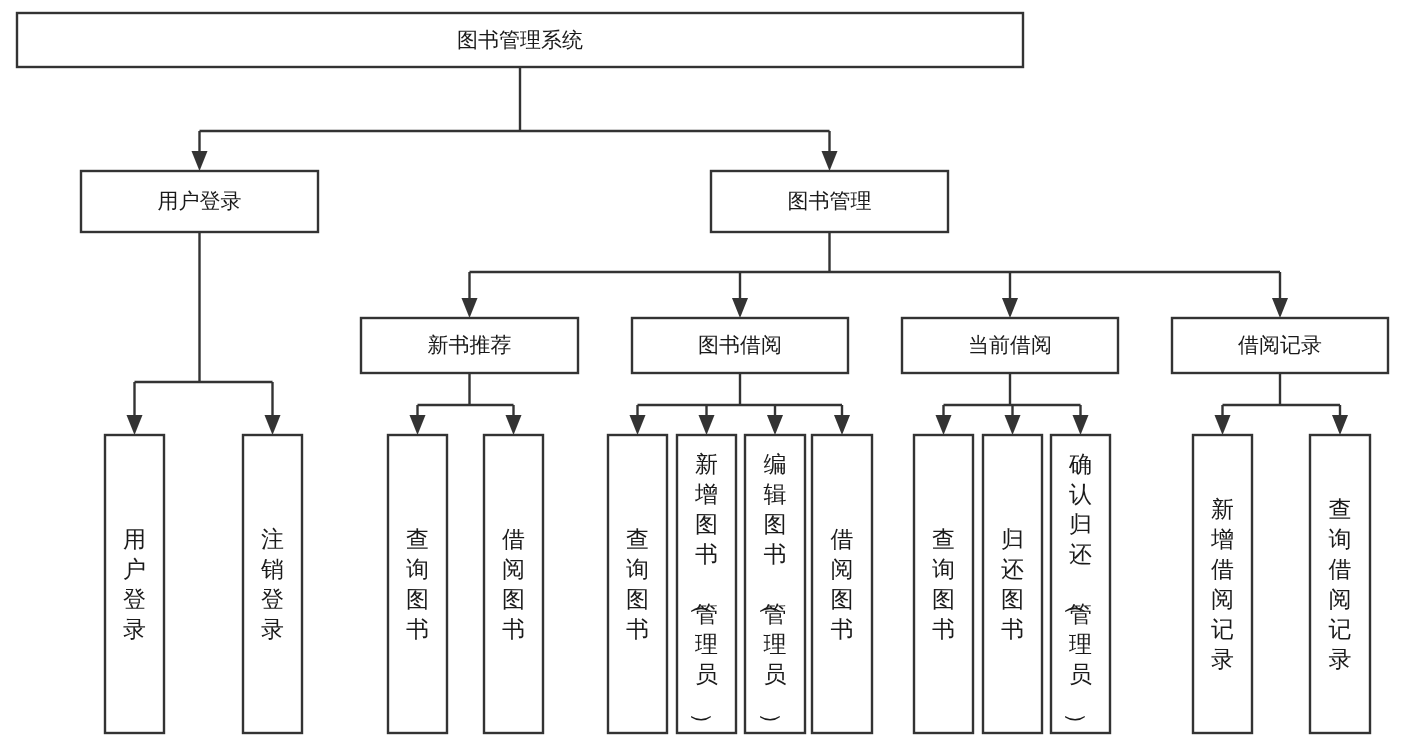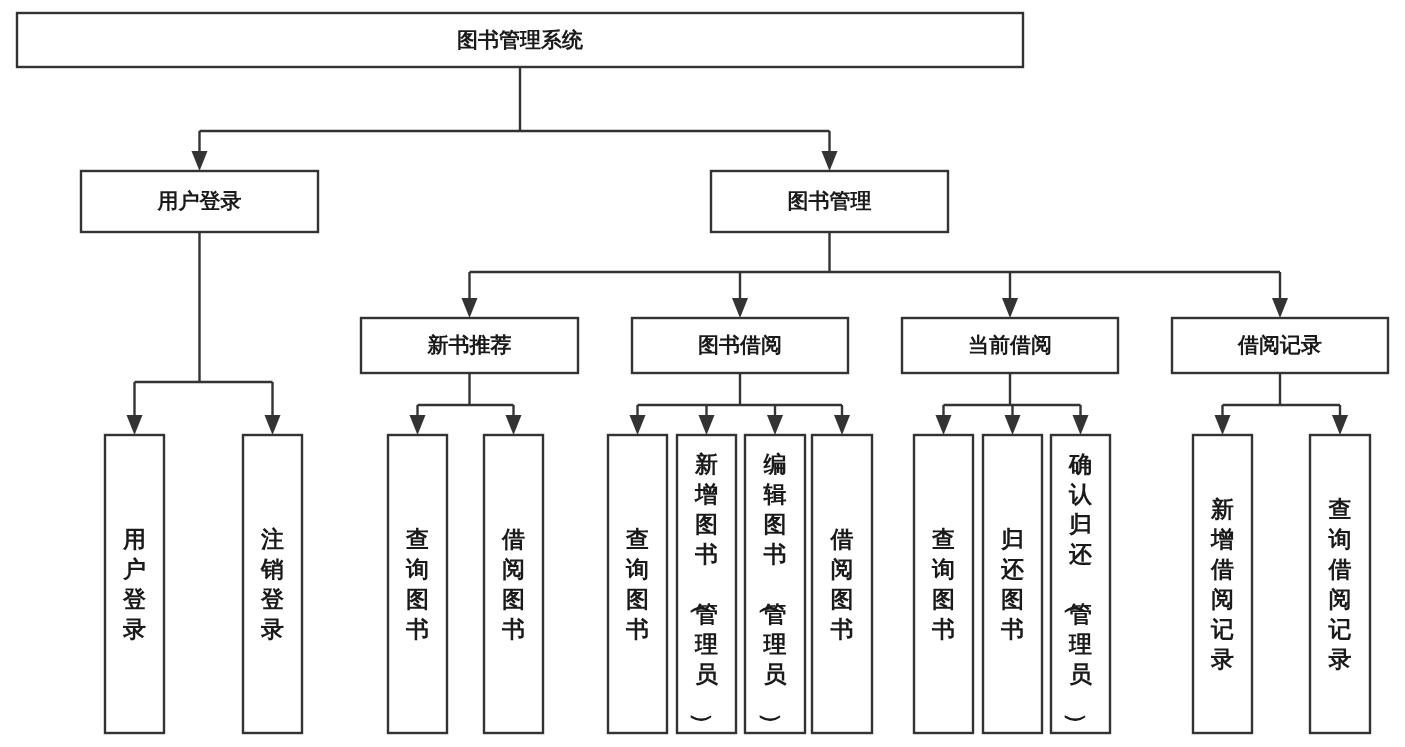--- a/index.html
+++ b/index.html
@@ -11,21 +11,20 @@
     width: 1405px;
     height: 747px;
     font-family: "Liberation Sans", "DejaVu Sans", sans-serif;
     overflow: hidden;
     position: relative;
   }
   #diagram-root {
     position: relative;
     width: 1147px;
     height: 747px;
-    font-weight: bold;
   }
   svg.flow {
     position: absolute;
     top: 0;
     left: 0;
     width: 1405px;
     height: 747px;
   }
   .node-box {
     fill: #ffffff;

